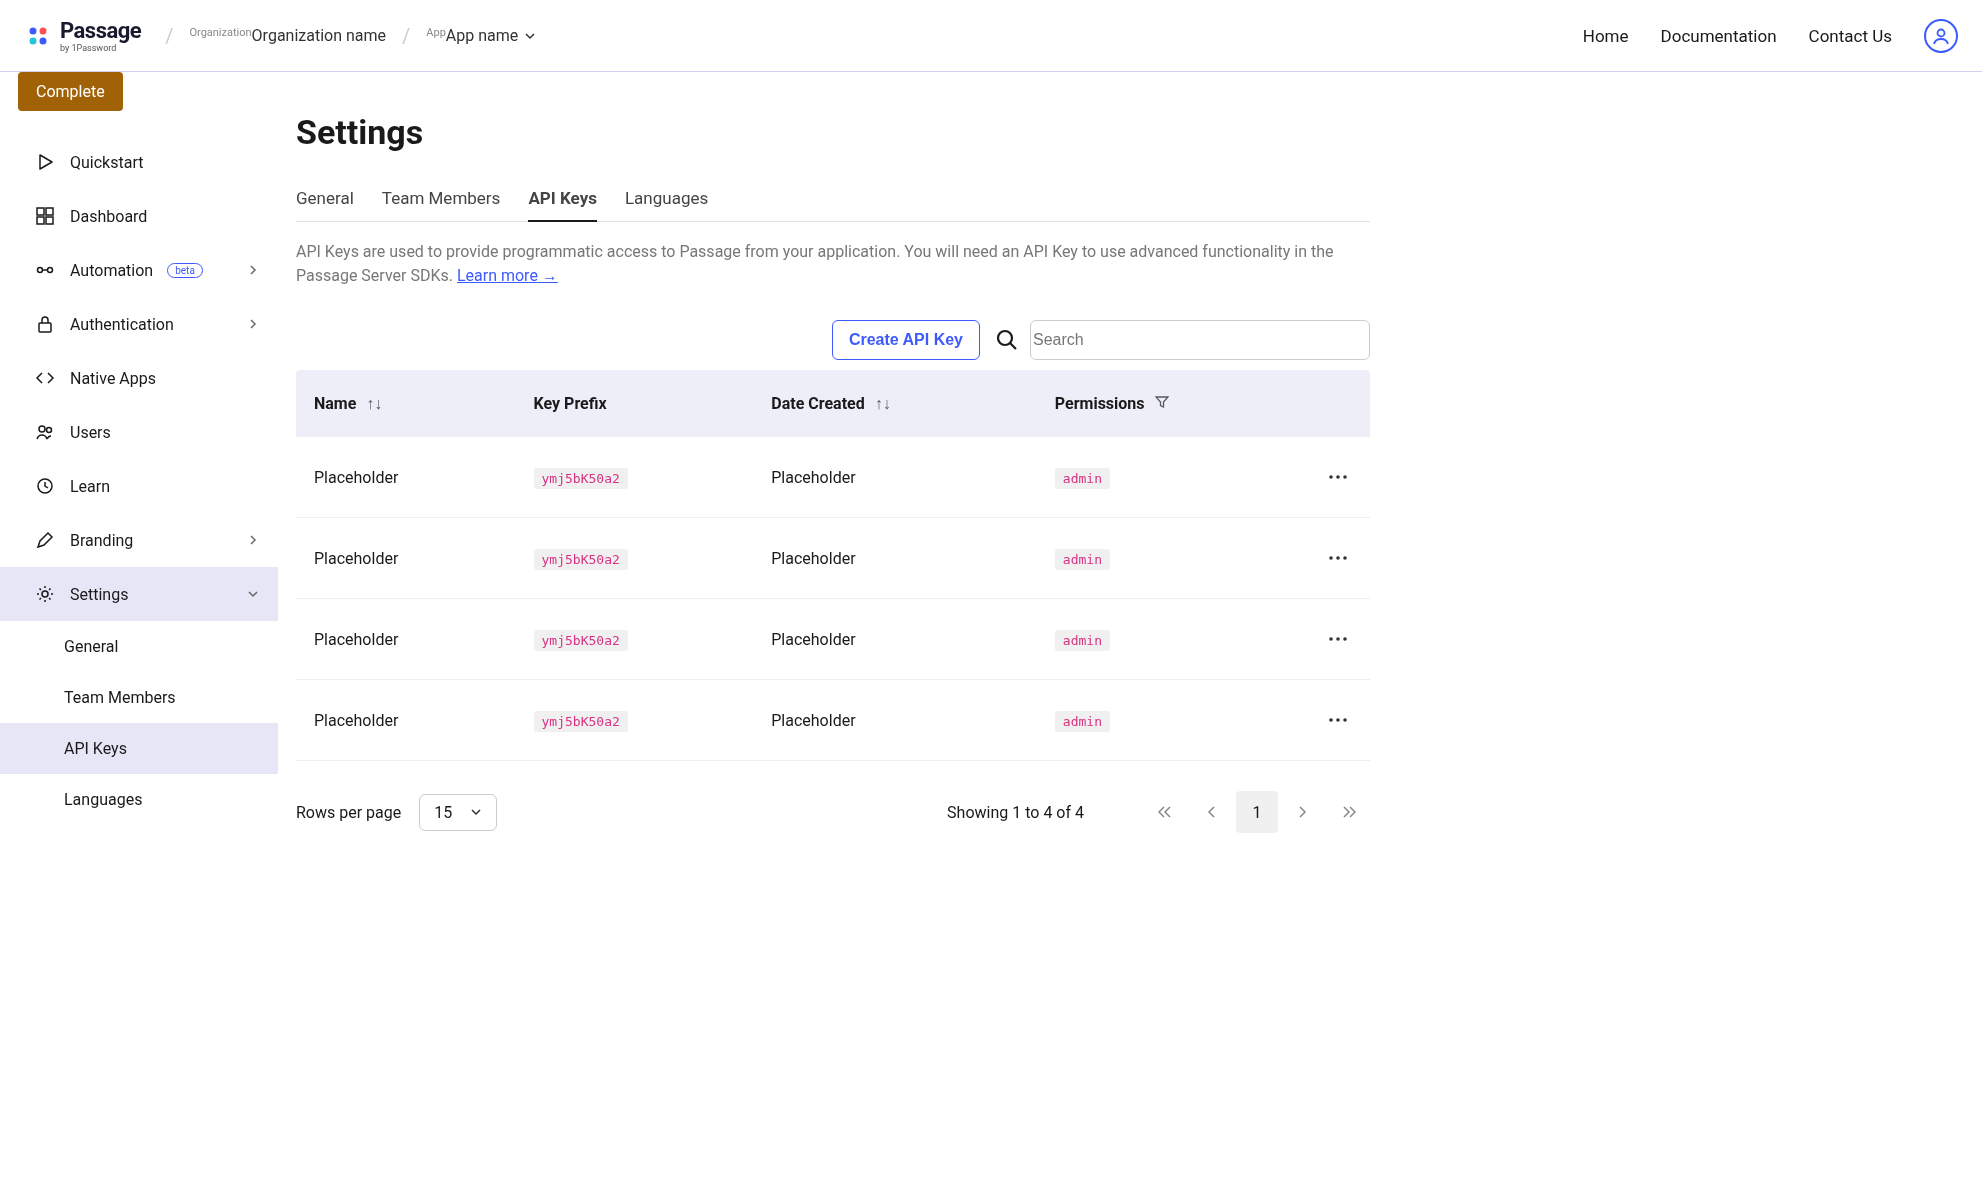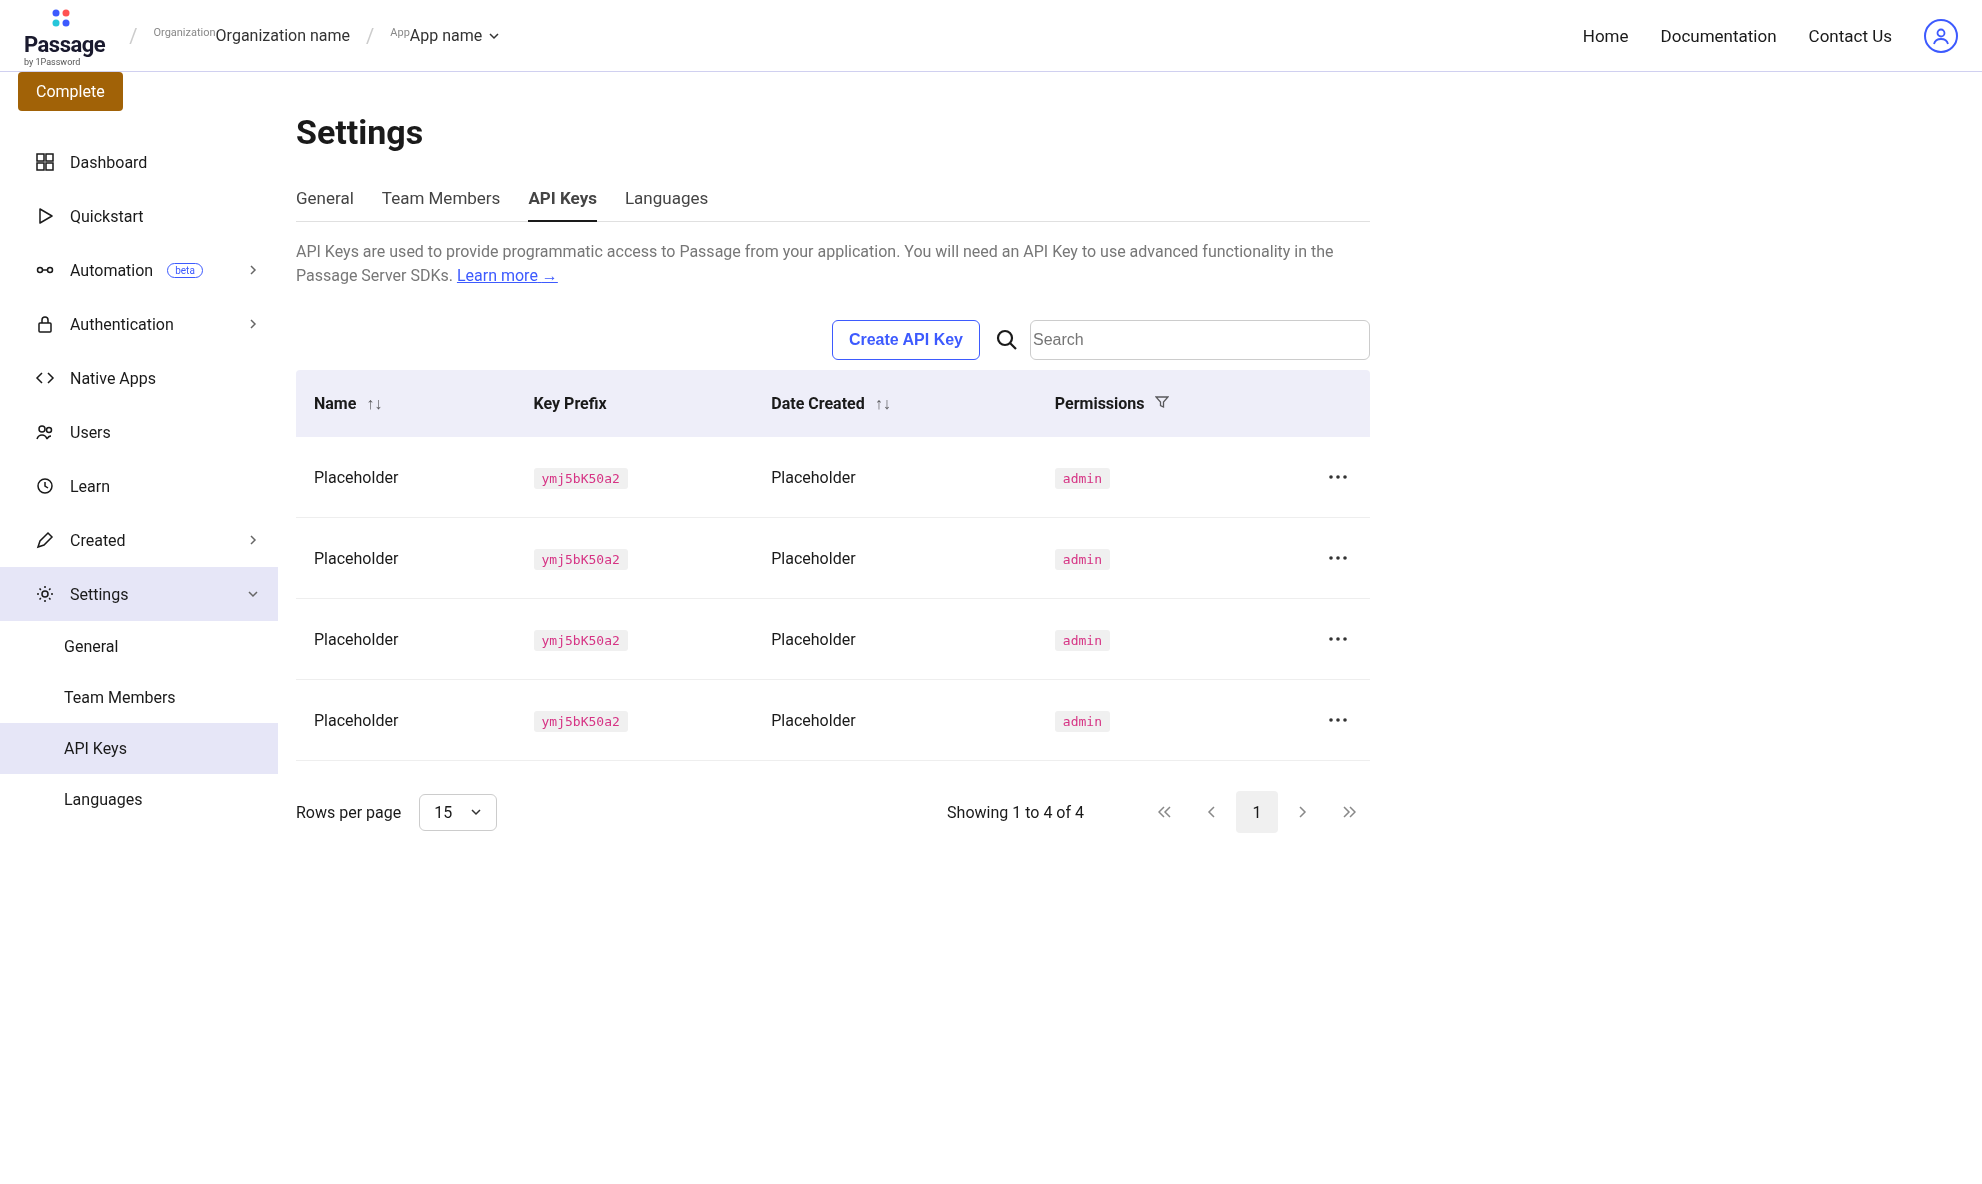--- a/index.html
+++ b/index.html
@@ -1,20 +1,20 @@
 <!DOCTYPE html>
 <html><head>
 <meta charset="utf-8">
 <style>
 * { box-sizing: border-box; margin: 0; padding: 0; }
 body { font-family: -apple-system, BlinkMacSystemFont, "Segoe UI", Roboto, sans-serif; color: #1a1a1a; background: #fff; }
 
 
 .header { display: flex; align-items: center; padding: 12px 24px; border-bottom: 1px solid #d0d0f0; height: 72px; }
-.logo { display: flex; align-items: center; margin-right: 24px; flex-direction: column; }
+.logo { display: flex; align-items: center; margin-right: 24px; }
 .logo-mark { width: 28px; height: 28px; margin-right: 8px; display: flex; align-items: center; justify-content: center; }
 .logo-text { display: flex; flex-direction: column; }
 .logo-name { font-size: 22px; font-weight: 700; color: #1a1a2e; letter-spacing: -0.5px; }
 .logo-sub { font-size: 9px; color: #555; }
 .breadcrumb { display: flex; align-items: center; gap: 16px; }
 .breadcrumb-sep { color: #ccc; font-size: 20px; }
 .breadcrumb-item { display: flex; flex-direction: row; }
 .breadcrumb-label { font-size: 11px; color: #888; }
 .breadcrumb-value { font-size: 16px; color: #333; display: flex; align-items: center; gap: 6px; }
 .header-nav { margin-left: auto; display: flex; align-items: center; gap: 32px; }
@@ -121,35 +121,35 @@
 </div>
 
 <div class="layout">
 
   <aside class="sidebar">
     <div class="complete-badge">Complete</div>
     <ul class="nav-list">
       <li class="nav-item">
         <span class="icon">
             <svg width="20" height="20" viewBox="0 0 20 20">
+              <path d="M5 3l12 7-12 7z" stroke="#1a1a1a" stroke-width="1.5" fill="none" stroke-linejoin="round"></path>
+            </svg>
+          </span>
+        <span>Quickstart</span>
+      </li>
+      <li class="nav-item">
+        <span class="icon">
+            <svg width="20" height="20" viewBox="0 0 20 20">
               <rect x="2" y="2" width="7" height="7" stroke="#1a1a1a" stroke-width="1.5" fill="none"></rect>
               <rect x="11" y="2" width="7" height="7" stroke="#1a1a1a" stroke-width="1.5" fill="none"></rect>
               <rect x="2" y="11" width="7" height="7" stroke="#1a1a1a" stroke-width="1.5" fill="none"></rect>
               <rect x="11" y="11" width="7" height="7" stroke="#1a1a1a" stroke-width="1.5" fill="none"></rect>
             </svg>
           </span>
         <span>Dashboard</span>
-      </li>
-      <li class="nav-item">
-        <span class="icon">
-            <svg width="20" height="20" viewBox="0 0 20 20">
-              <path d="M5 3l12 7-12 7z" stroke="#1a1a1a" stroke-width="1.5" fill="none" stroke-linejoin="round"></path>
-            </svg>
-          </span>
-        <span>Quickstart</span>
       </li>
       <li class="nav-item">
         <span class="icon">
             <svg width="20" height="20" viewBox="0 0 20 20">
               <circle cx="5" cy="10" r="2.5" stroke="#1a1a1a" stroke-width="1.5" fill="none"></circle>
               <circle cx="15" cy="10" r="2.5" stroke="#1a1a1a" stroke-width="1.5" fill="none"></circle>
               <path d="M7.5 10h5" stroke="#1a1a1a" stroke-width="1.5"></path>
             </svg>
           </span>
         <span>Automation</span>
@@ -200,21 +200,21 @@
             </svg>
           </span>
         <span>Learn</span>
       </li>
       <li class="nav-item">
         <span class="icon">
             <svg width="20" height="20" viewBox="0 0 20 20">
               <path d="M3 17l2-6 8-8 4 4-8 8-6 2z" stroke="#1a1a1a" stroke-width="1.5" fill="none"></path>
             </svg>
           </span>
-        <span>Created</span>
+        <span>Branding</span>
         <span class="chevron">
             <svg width="10" height="10" viewBox="0 0 10 10">
               <path d="M3 1l4 4-4 4" stroke="#666" stroke-width="1.5" fill="none"></path>
             </svg>
           </span>
       </li>
       <li class="nav-item active">
         <span class="icon">
             <svg width="20" height="20" viewBox="0 0 20 20">
               <circle cx="10" cy="10" r="3" stroke="#1a1a1a" stroke-width="1.5" fill="none"></circle>

